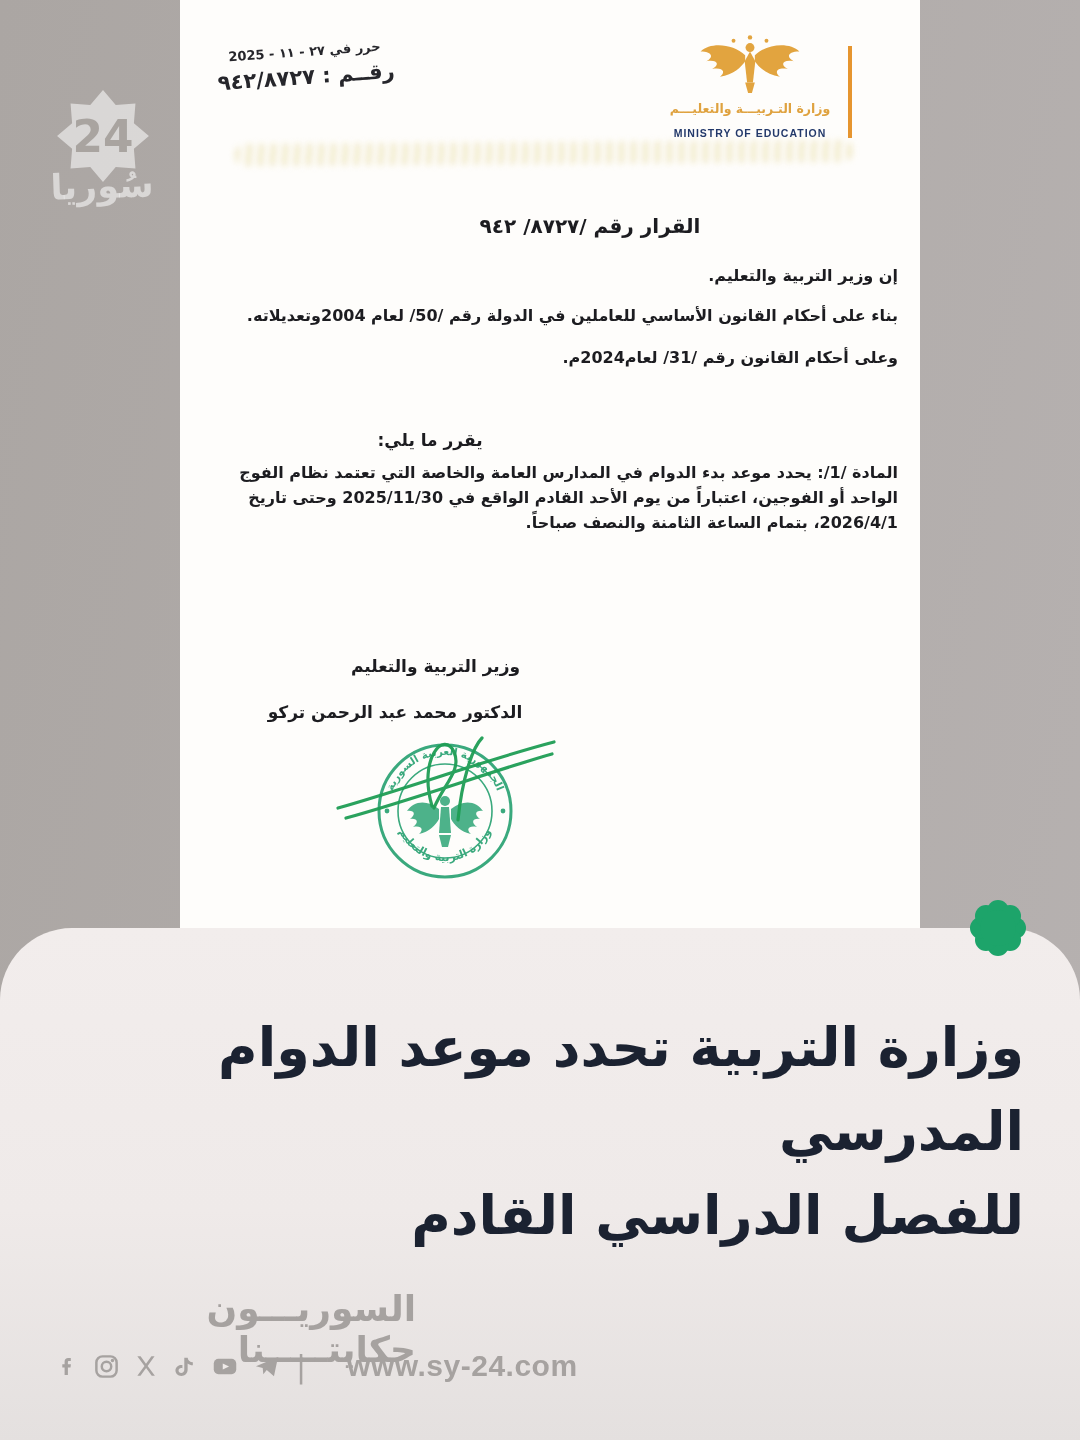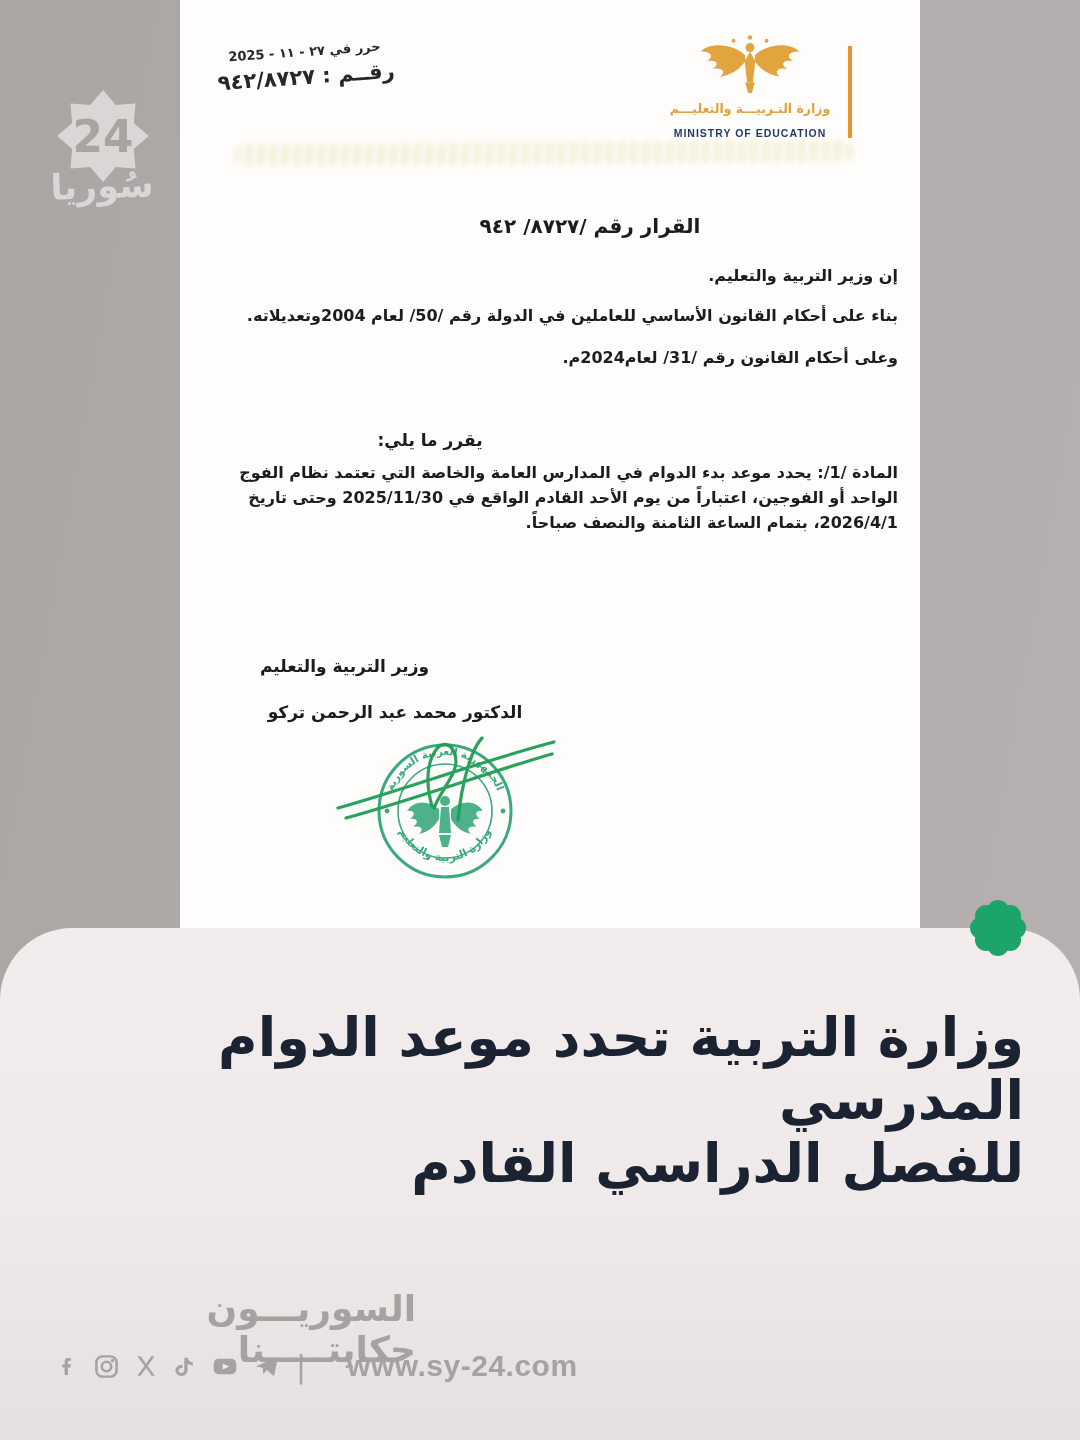--- a/index.html
+++ b/index.html
@@ -29,31 +29,31 @@
     background:repeating-linear-gradient(93deg, rgba(226,212,140,0.50) 0 5px, rgba(255,255,255,0) 5px 12px);
     filter:blur(3px); transform:skewY(-0.4deg); }
 
   .doc { color:#1c1c20; direction:rtl; }
   .decision { left:160px; top:214px; width:500px; text-align:center; font-size:20px; font-weight:bold; }
   .p { right:22px; left:16px; text-align:right; font-size:16px; font-weight:bold; }
   .p1 { top:266px; } .p2 { top:306px; } .p3 { top:348px; } .p4 { top:390px; }
   .decides { left:140px; top:430px; width:220px; text-align:center; font-size:17px; font-weight:bold; }
   .art1 { left:14px; right:22px; top:460px; text-align:right; font-size:16px; font-weight:bold; line-height:25px; }
   .art2 { right:22px; left:16px; top:583px; text-align:right; font-size:16px; font-weight:bold; }
-  .sig-title { left:80px; top:656px; width:260px; text-align:left; font-size:17px; font-weight:bold; }
+  .sig-title { left:80px; top:656px; width:260px; text-align:right; font-size:17px; font-weight:bold; }
   .sig-name  { left:60px; top:702px; width:310px; text-align:center; font-size:17px; font-weight:bold; }
   .stamp { left:195px; top:741px; width:140px; height:140px; opacity:0.92; }
   .signature { left:152px; top:728px; width:232px; height:108px; }
 
   
   .card { left:0; right:0; top:928px; bottom:0; border-radius:72px 72px 0 0;
     background:linear-gradient(#f2edec 0%, #efeae9 55%, #e4e0df 100%); }
   .rosette { left:969px; top:899px; width:58px; height:58px; }
   .headline { left:40px; right:56px; top:1006px; direction:rtl; text-align:right;
-    color:#1b2231; font-size:54px; font-weight:bold; line-height:63px; }
+    color:#1b2231; font-size:54px; font-weight:bold; line-height:84px; }
   .brand { left:56px; top:1288px; width:360px; direction:rtl; 
     font-size:36px; font-weight:bold; color:#a6a2a0; letter-spacing:-1px; }
   .footer-row { left:56px; top:1348px; height:36px; display:flex; align-items:center; gap:13px; }
   .footer-row svg { display:block; }
   .sep { font-size:30px; color:#a6a2a0; font-weight:normal; padding-left:2px; }
   .site { font-size:30px; font-weight:bold; color:#a6a2a0; letter-spacing:0.5px;
           font-family:"Liberation Sans","DejaVu Sans",sans-serif;margin-left:28px; }
 </style>
 </head>
 <body>

